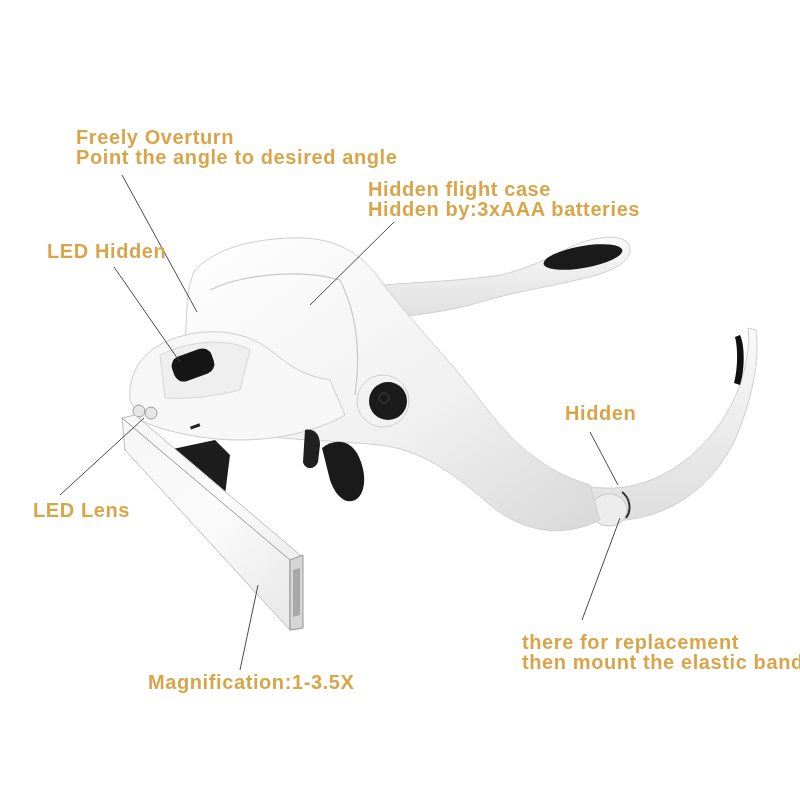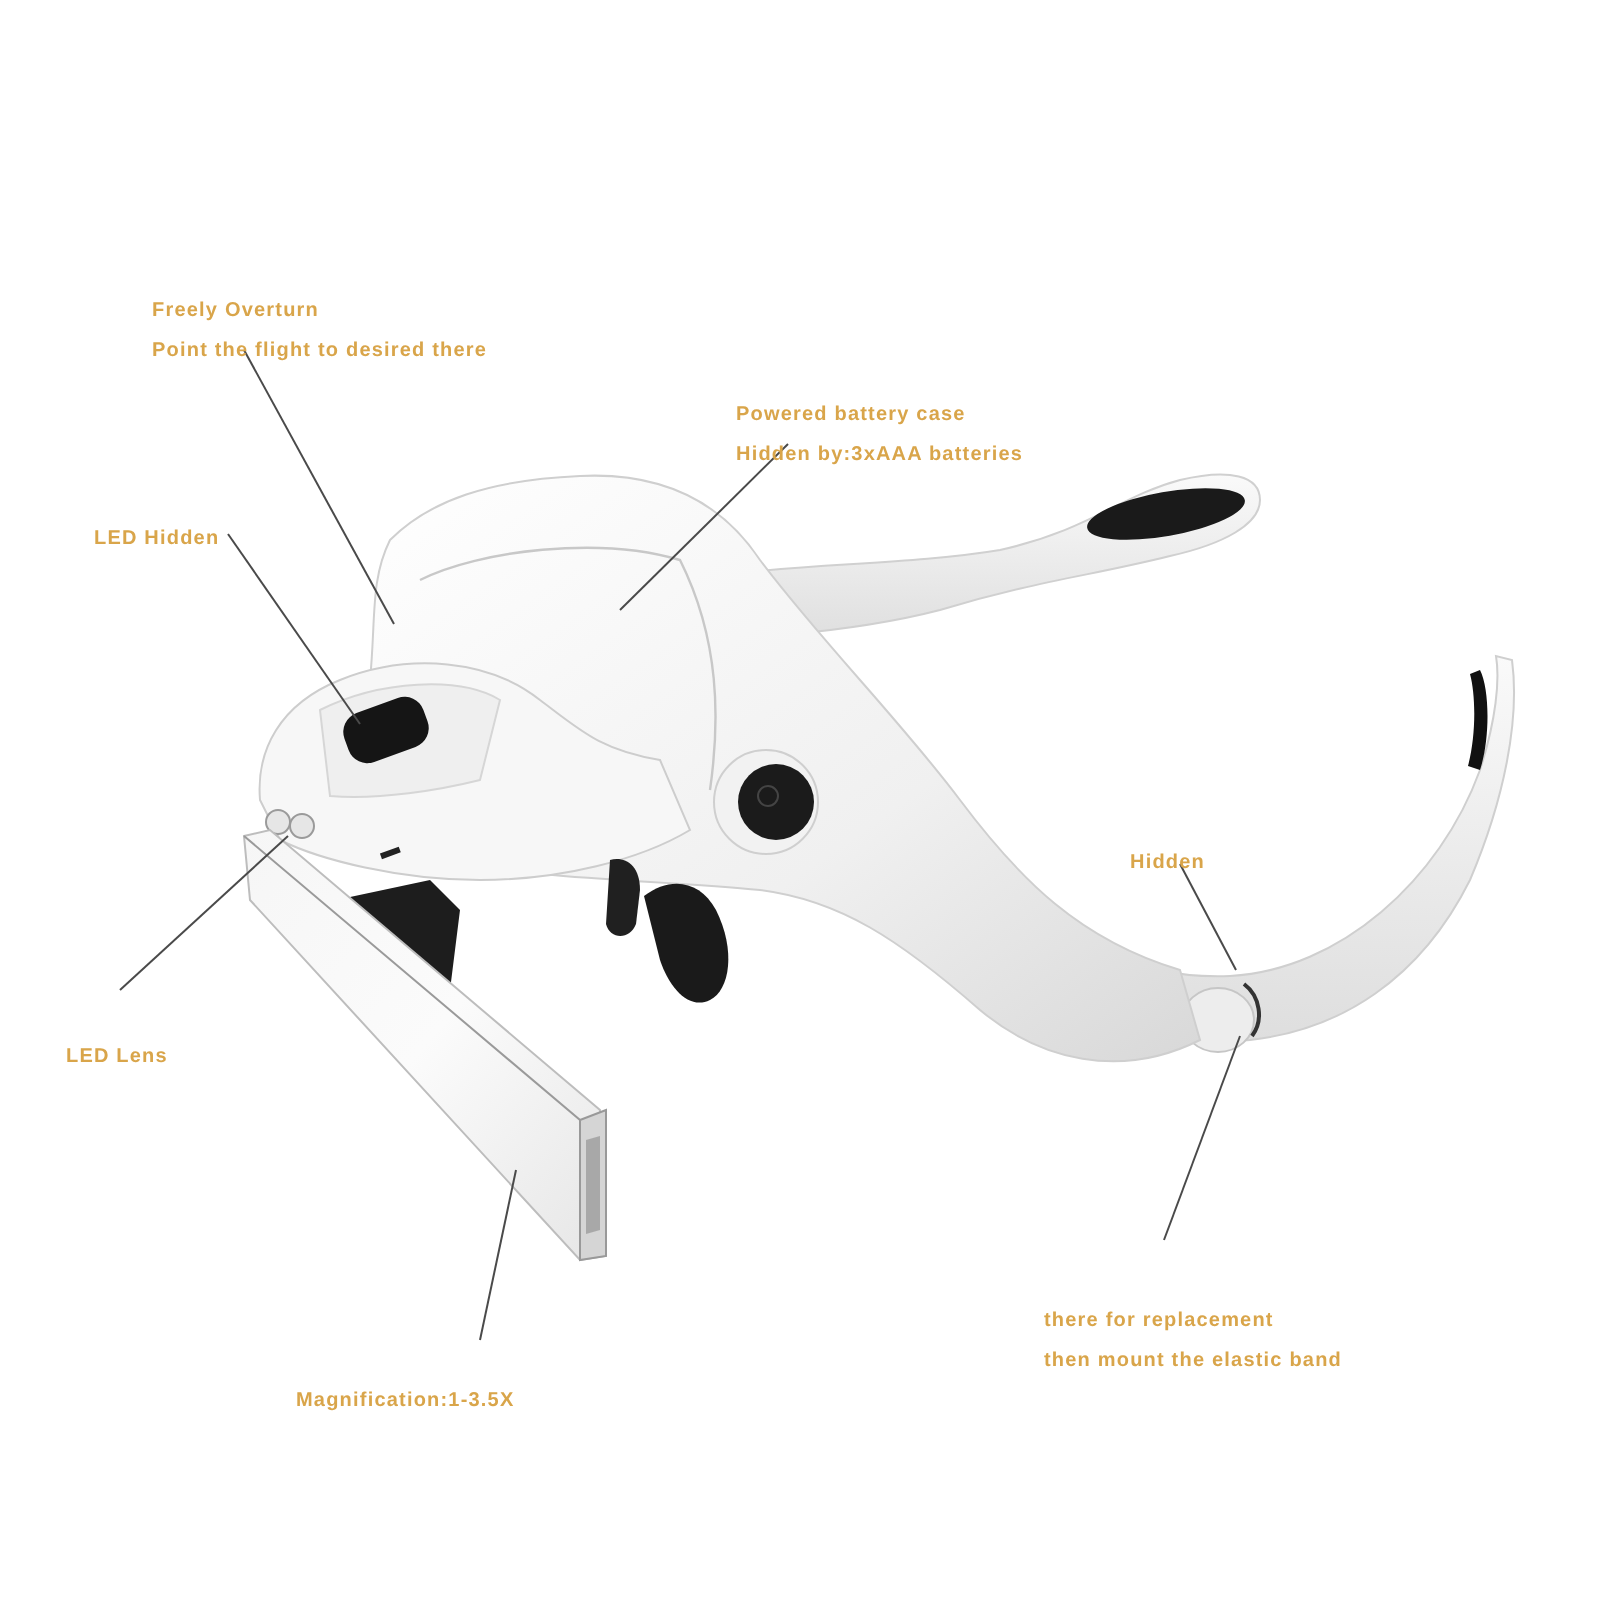--- a/index.html
+++ b/index.html
@@ -1,21 +1,21 @@
 <!DOCTYPE html>
 <html><head>
 <meta charset="utf-8">
 <style>
   html, body { margin: 0; padding: 0; background: #ffffff; }
   body { width: 800px; height: 800px; position: relative; overflow: hidden;
          font-family: "Liberation Sans", "DejaVu Sans", sans-serif; }
   .stage { position: absolute; left: 0; top: 0; width: 800px; height: 800px; }
   svg.art { position: absolute; left: 0; top: 0; width: 800px; height: 800px; }
-  .label { position: absolute; color: #d9a54a; font-weight: bold; font-size: 10px;
-           line-height: 20px; letter-spacing: 0.6px; white-space: nowrap; margin-top: 19px; }
+  .label { position: absolute; color: #d9a54a; font-weight: bold; font-size: 20px;
+           line-height: 20px; letter-spacing: 0.6px; white-space: nowrap; }
   .label span { display: block; }
 </style>
 </head>
 <body>
 
 <div class="stage">
 
   <svg class="art" viewBox="0 0 800 800">
     <defs>
       <linearGradient id="bodyGrad" x1="0" y1="0" x2="1" y2="1">
@@ -87,25 +87,25 @@
       <line x1="394" y1="222" x2="310" y2="305"></line>
       <line x1="60" y1="495" x2="144" y2="418"></line>
       <line x1="590" y1="432" x2="618" y2="485"></line>
       <line x1="240" y1="670" x2="258" y2="585"></line>
       <line x1="582" y1="620" x2="620" y2="518"></line>
     </g>
   </svg>
 
   <div class="label" style="left:76px; top:127px;">
     <span>Freely Overturn</span>
-    <span>Point the flight to desired there</span>
+    <span>Point the angle to desired angle</span>
   </div>
 
   <div class="label" style="left:368px; top:179px;">
-    <span>Powered battery case</span>
+    <span>Hidden flight case</span>
     <span>Hidden by:3xAAA batteries</span>
   </div>
 
   <div class="label" style="left:47px; top:241px;">
     <span>LED Hidden</span>
   </div>
 
   <div class="label" style="left:565px; top:403px;">
     <span>Hidden</span>
   </div>

